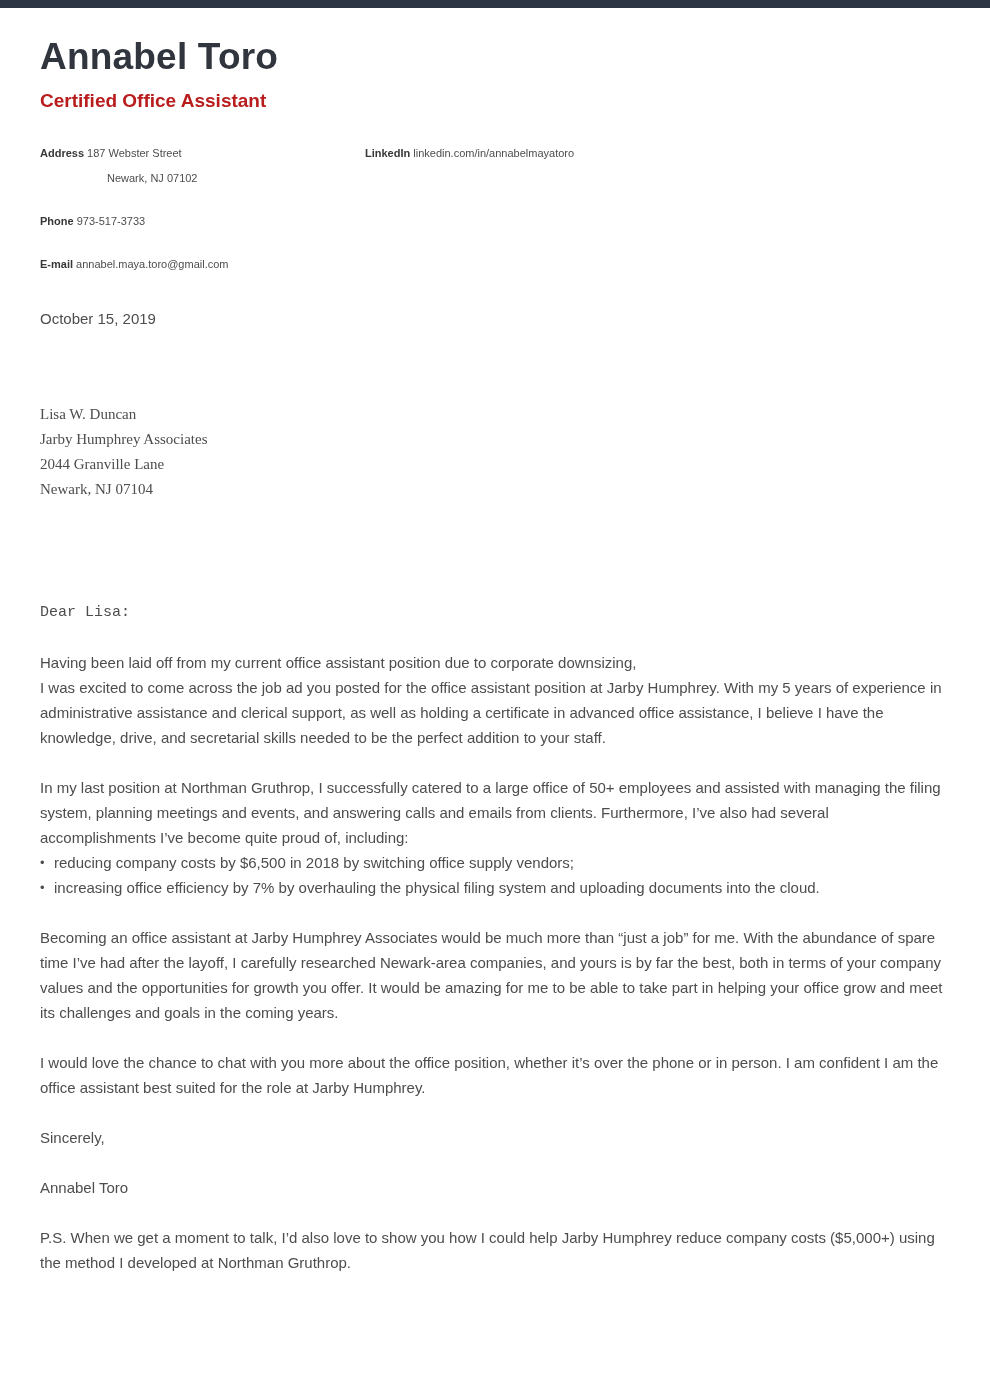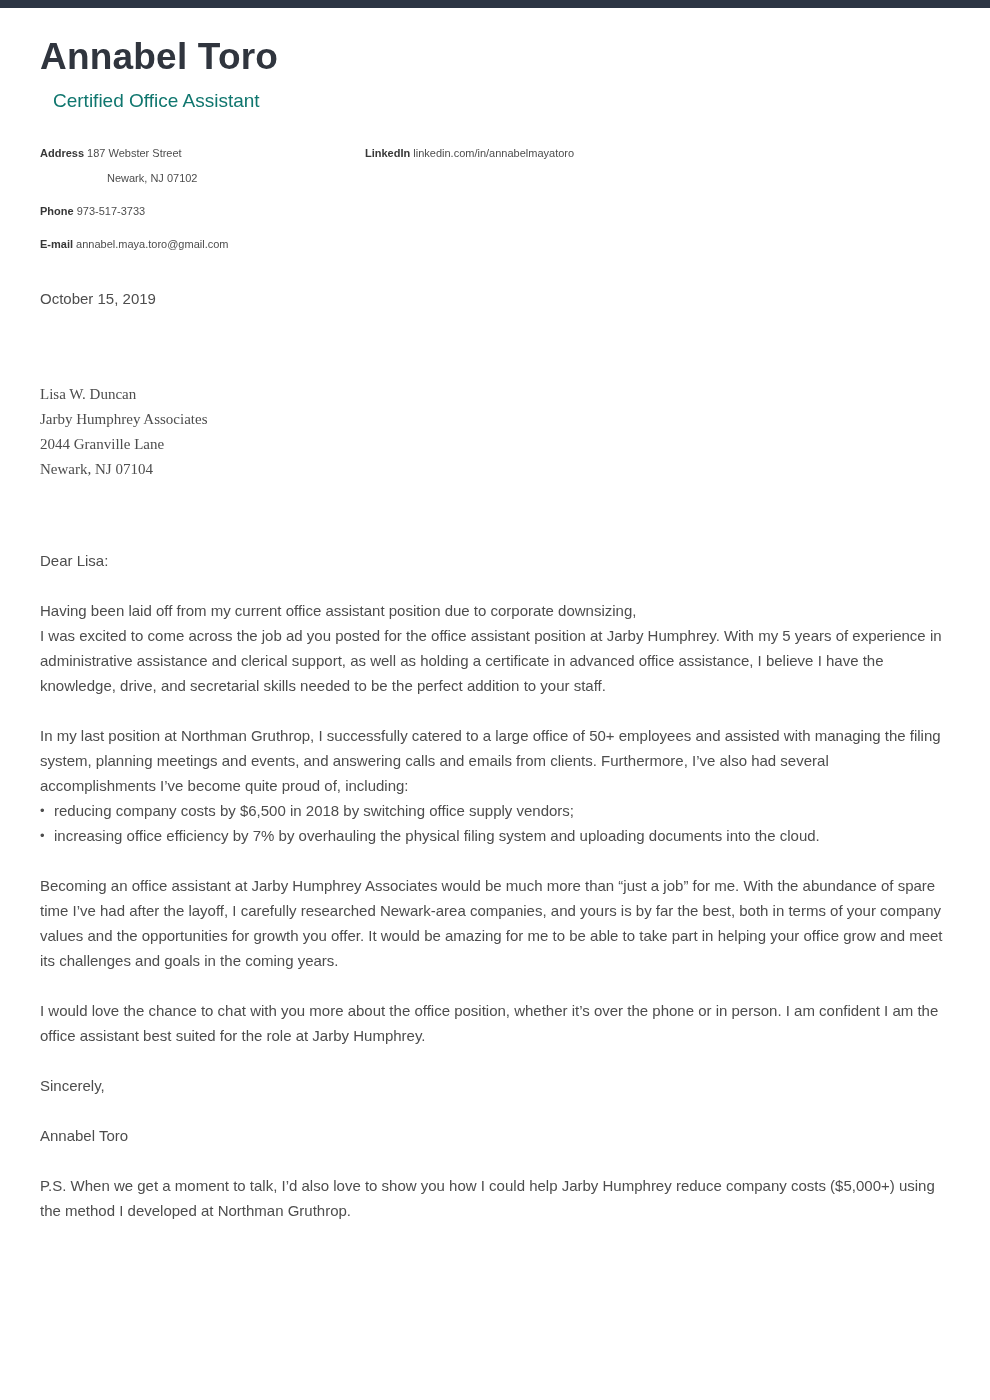--- a/index.html
+++ b/index.html
@@ -25,49 +25,49 @@
   }
   .name {
     margin: 27px 0 0 0;
     font-size: 37px;
     line-height: 44px;
     font-weight: 700;
     color: #30353e;
     letter-spacing: 0.2px;
   }
   .job-title {
-    margin: 8px 0 0 13px;
+    margin: 8px 0 0 0;
     font-size: 19px;
     line-height: 28px;
-    font-weight: 400;
-    color: #0f766e;
+    font-weight: 700;
+    color: #b91c1c;
   }
   .contact {
     margin-top: 26px;
     display: grid;
     grid-template-columns: 325px 1fr;
     font-size: 11px;
     line-height: 25px;
     color: #4d4d4d;
   }
   .lbl {
     font-weight: 700;
     color: #373737;
   }
-  .contact-row { margin-top: 8px; }
+  .contact-row { margin-top: 18px; }
   .contact-row:first-child, .address-block { margin-top: 0; }
   .address-line2 { padding-left: 67px; }
   .letter {
     font-size: 15px;
     line-height: 25px;
     color: #4d4d4d;
   }
   .date-block { margin-top: 29px; }
   .recipient { margin-top: 71px; font-family: Liberation Serif, serif; }
-  .salutation { margin-top: 66px; }
+  .salutation { margin-top: 98px; font-family: Liberation Mono, monospace; }
   .para { margin: 25px 0 0 0; }
   .bullets {
     margin: 0;
     padding: 0;
     list-style: none;
   }
   .bullets li { display: flex; }
   .bullet-dot {
     flex: 0 0 auto;
     width: 14px;

